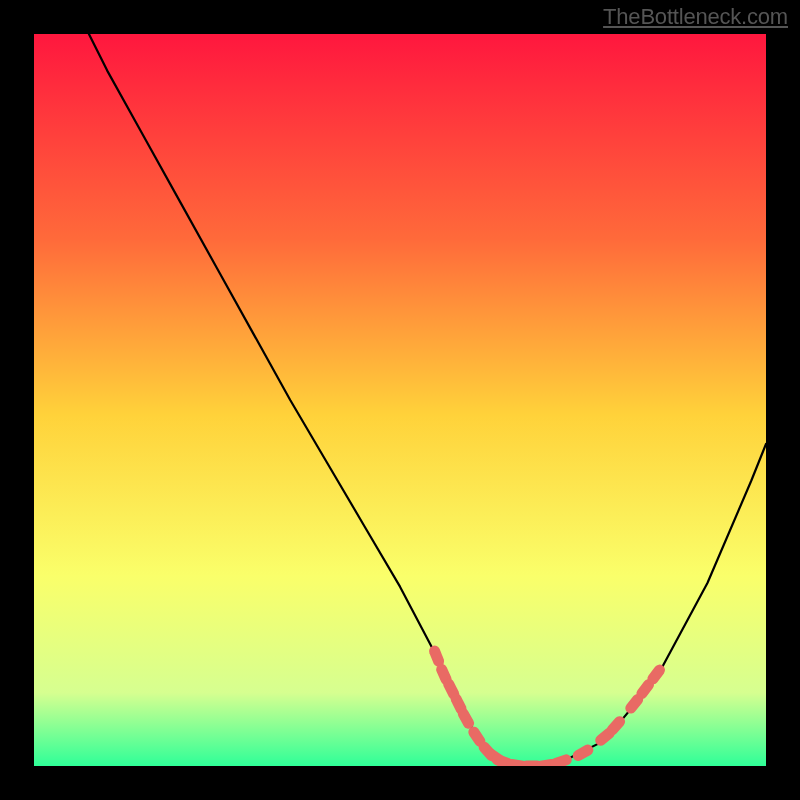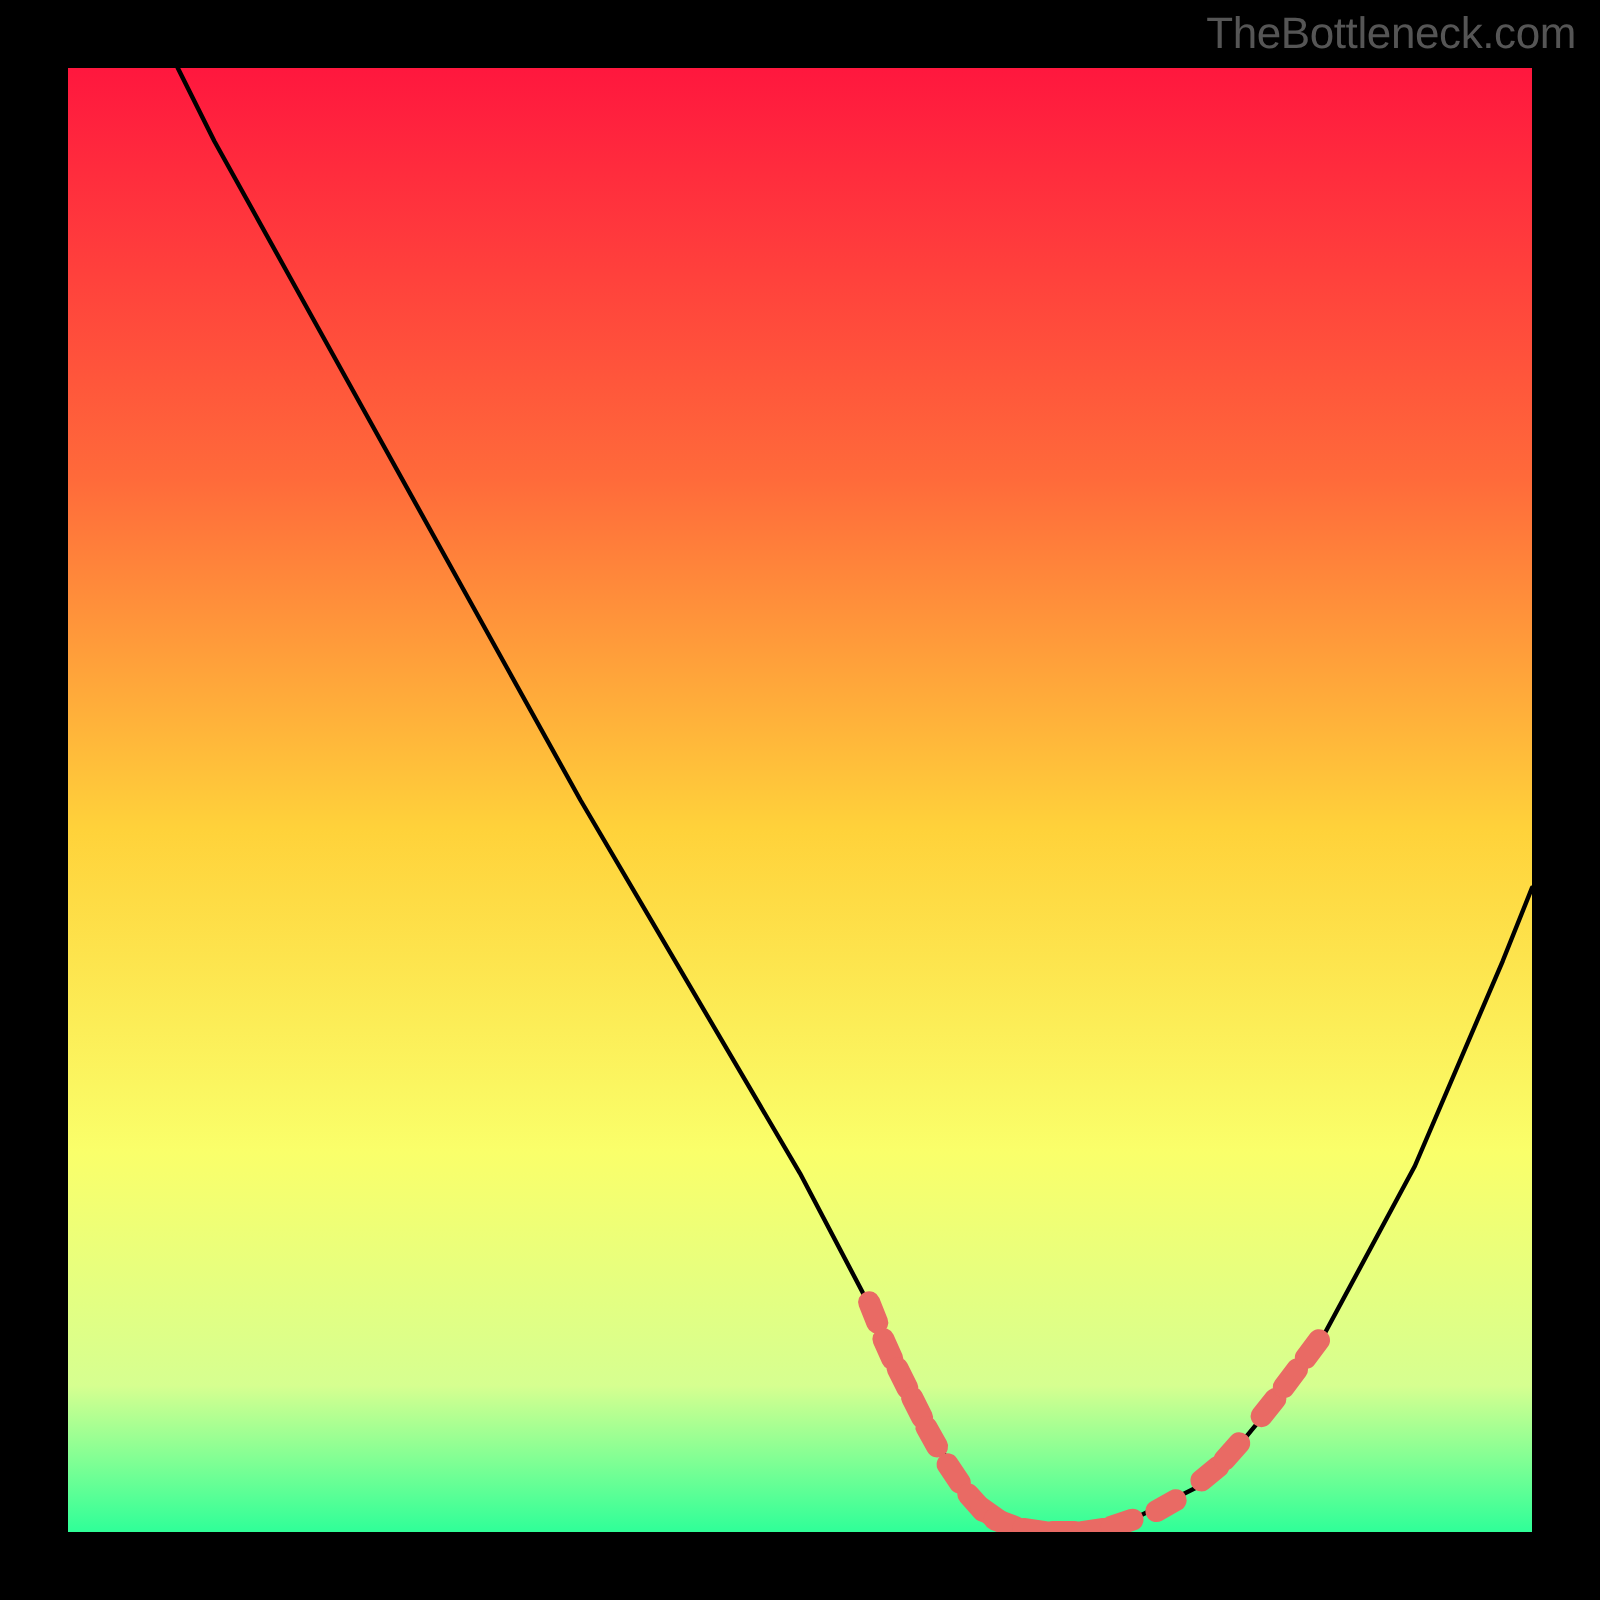--- a/index.html
+++ b/index.html
@@ -7,20 +7,21 @@
   body { background: #000; font-family: Arial, Helvetica, sans-serif; position: relative; }
 
   .attribution {
     position: absolute;
     top: 4px;
     right: 12px;
     font-size: 22px;
     font-weight: 400;
     color: #555;
     letter-spacing: -0.2px;
+    text-decoration: underline;
   }
 
   .plot-frame {
     position: absolute;
     left: 34px;
     top: 34px;
     width: 732px;
     height: 732px;
     background: #000;
   }

